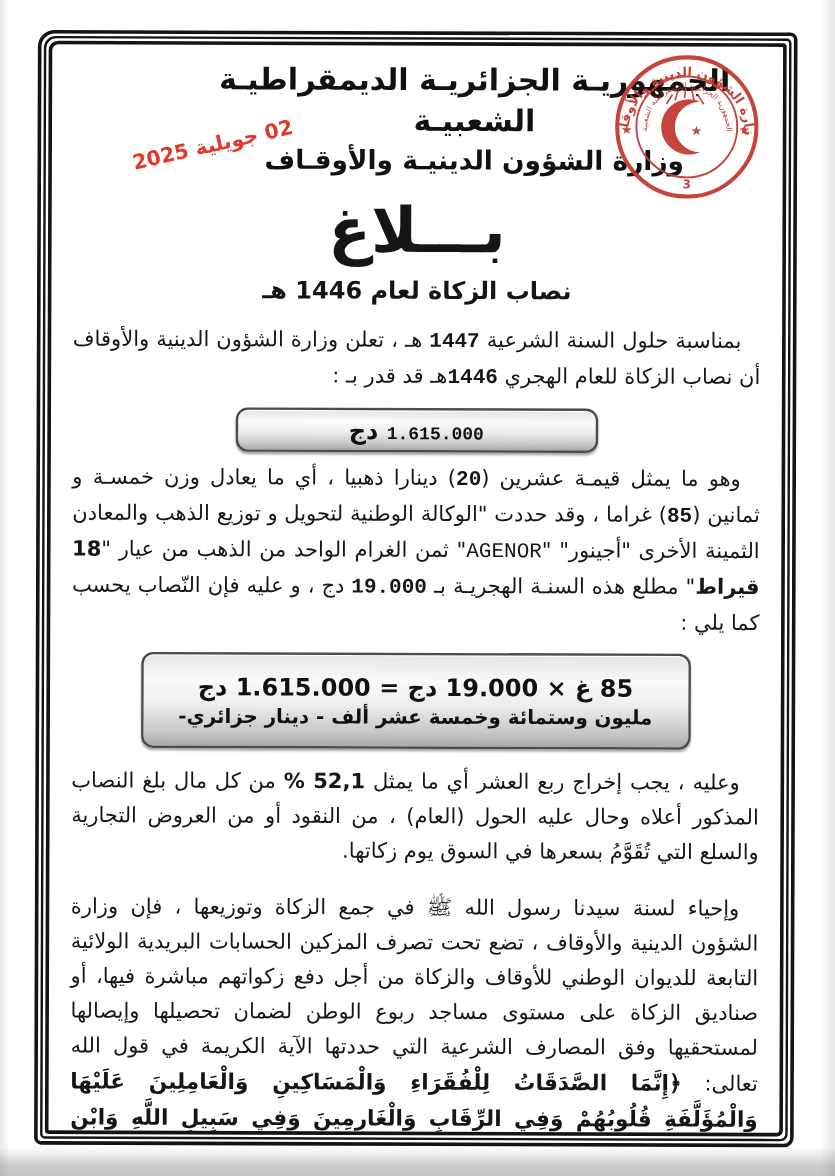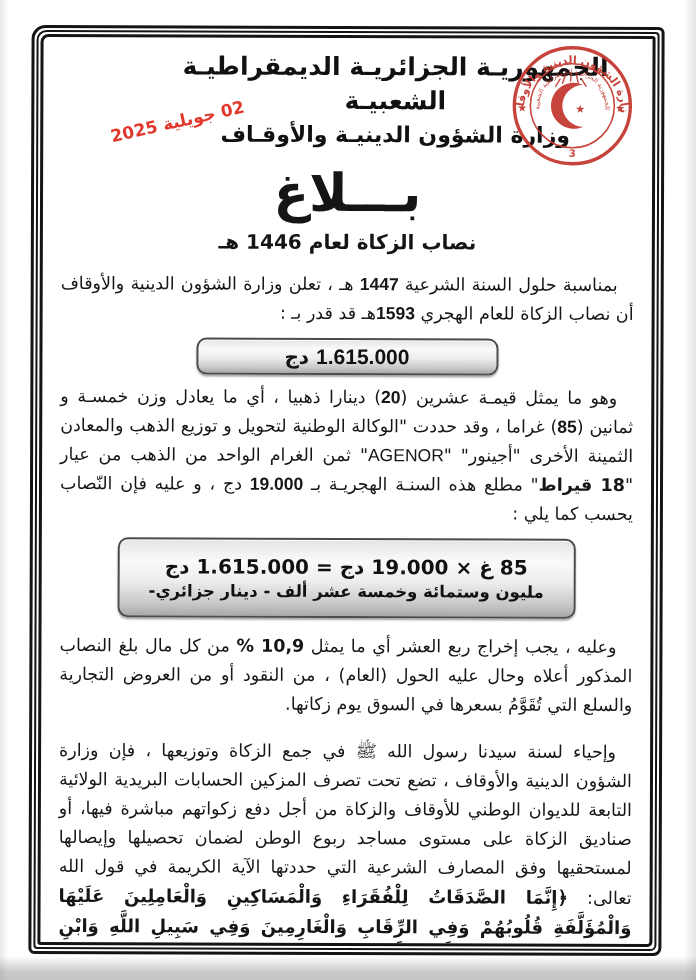--- a/index.html
+++ b/index.html
@@ -37,21 +37,21 @@
   .gray-box{box-sizing:border-box;border:2px solid #4c4c4c;border-radius:10px;
     background:linear-gradient(180deg,#e4e4e4 0%,#fafafa 28%,#ededed 55%,#c8c8c8 84%,#a9a9a9 100%);
     box-shadow:0 2px 2px rgba(0,0,0,.35), inset 0 1px 0 #fff;
     display:flex;flex-direction:column;align-items:center;justify-content:center;color:#111;}
   .box-amount{width:302px;height:37px;margin:10px auto 8px;font-size:20px;font-weight:bold;}
   .box-calc{width:458px;height:80px;margin:10px auto 0;gap:3px;}
   .calc-line1{font-size:20px;font-weight:bold;}
   .calc-line2{font-size:16.5px;font-weight:bold;}
 
   .b{font-weight:bold;}
-  .latin{font-family:Liberation Sans, sans-serif;}
+  .latin{font-family:Liberation Mono, monospace;}
   .quran{font-weight:600;font-size:18px;}
 
   .date-stamp{position:absolute;left:78px;top:86px;transform:rotate(-13deg);
     color:#e2382b;font-weight:bold;font-size:17px;direction:rtl;letter-spacing:.5px;z-index:6;
     font-family:"DejaVu Sans",sans-serif;}
   .seal{position:absolute;left:478px;top:16px;width:126px;height:126px;z-index:7;opacity:.95;}
 </style>
 </head>
 <body>
 
@@ -65,34 +65,34 @@
       <div class="frame-inner">
 
         <div class="header">
           <div class="hdr1">الجمهوريـة الجزائريـة الديمقراطيـة الشعبيـة</div>
           <div class="hdr2">وزارة الشؤون الدينيـة والأوقـاف</div>
         </div>
 
         <div class="doc-title">بـــلاغ</div>
         <div class="doc-subtitle">نصاب الزكاة لعام 1446 هـ</div>
 
-        <p class="body p1"><span>بمناسبة حلول السنة الشرعية </span><span class="b latin">1447</span><span> هـ ، تعلن وزارة الشؤون الدينية والأوقاف أن نصاب الزكاة للعام الهجري </span><span class="b latin">1593</span><span>هـ قد قدر بـ :</span></p>
+        <p class="body p1"><span>بمناسبة حلول السنة الشرعية </span><span class="b latin">1447</span><span> هـ ، تعلن وزارة الشؤون الدينية والأوقاف أن نصاب الزكاة للعام الهجري </span><span class="b latin">1446</span><span>هـ قد قدر بـ :</span></p>
 
         <div class="gray-box box-amount">
-          <div><span class="latin b" style="font-size:21px;margin-top:27px;">1.615.000</span><span class="b"> دج</span></div>
+          <div><span class="latin b" style="font-size:15px;margin-top:27px;">1.615.000</span><span class="b"> دج</span></div>
         </div>
 
         <p class="body p2"><span>وهو ما يمثل قيمـة عشرين (</span><span class="b latin">20</span><span>) دينارا ذهبيا ، أي ما يعادل وزن خمسـة و ثمانين (</span><span class="b latin">85</span><span>) غراما ، وقد حددت "الوكالة الوطنية لتحويل و توزيع الذهب والمعادن الثمينة الأخرى "أجينور" "</span><span class="latin">AGENOR</span><span>" ثمن الغرام الواحد من الذهب من عيار "</span><span class="b">18 قيراط</span><span>" مطلع هذه السنـة الهجريـة بـ </span><span class="b latin">19.000</span><span> دج ، و عليه فإن النّصاب يحسب كما يلي :</span></p>
 
         <div class="gray-box box-calc">
           <div class="calc-line1">85 غ × 19.000 دج = 1.615.000 دج</div>
           <div class="calc-line2">مليون وستمائة وخمسة عشر ألف - دينار جزائري-</div>
         </div>
 
-        <p class="body p3"><span>وعليه ، يجب إخراج ربع العشر أي ما يمثل </span><span class="b">10,9 %</span><span> من كل مال بلغ النصاب المذكور أعلاه وحال عليه الحول (العام) ، من النقود أو من العروض التجارية والسلع التي تُقَوَّمُ بسعرها في السوق يوم زكاتها.</span></p>
+        <p class="body p3"><span>وعليه ، يجب إخراج ربع العشر أي ما يمثل </span><span class="b">52,1 %</span><span> من كل مال بلغ النصاب المذكور أعلاه وحال عليه الحول (العام) ، من النقود أو من العروض التجارية والسلع التي تُقَوَّمُ بسعرها في السوق يوم زكاتها.</span></p>
 
         <p class="body p4"><span>وإحياء لسنة سيدنا رسول الله </span><span>ﷺ</span><span> في جمع الزكاة وتوزيعها ، فإن وزارة الشؤون الدينية والأوقاف ، تضع تحت تصرف المزكين الحسابات البريدية الولائية التابعة للديوان الوطني للأوقاف والزكاة من أجل دفع زكواتهم مباشرة فيها، أو صناديق الزكاة على مستوى مساجد ربوع الوطن لضمان تحصيلها وإيصالها لمستحقيها وفق المصارف الشرعية التي حددتها الآية الكريمة في قول الله تعالى: </span><span class="quran">﴿إِنَّمَا الصَّدَقَاتُ لِلْفُقَرَاءِ وَالْمَسَاكِينِ وَالْعَامِلِينَ عَلَيْهَا وَالْمُؤَلَّفَةِ قُلُوبُهُمْ وَفِي الرِّقَابِ وَالْغَارِمِينَ وَفِي سَبِيلِ اللَّهِ وَابْنِ السَّبِيلِ فَرِيضَةً مِنَ اللَّهِ وَاللَّهُ عَلِيمٌ حَكِيمٌ (60)﴾</span><span> </span><span class="b">[سورة التوبة].</span></p>
 
       </div>
     </div>
   </div>
 
   <div class="date-stamp">02 جويلية 2025</div>
 
   <svg class="seal" viewBox="0 0 126 126">

